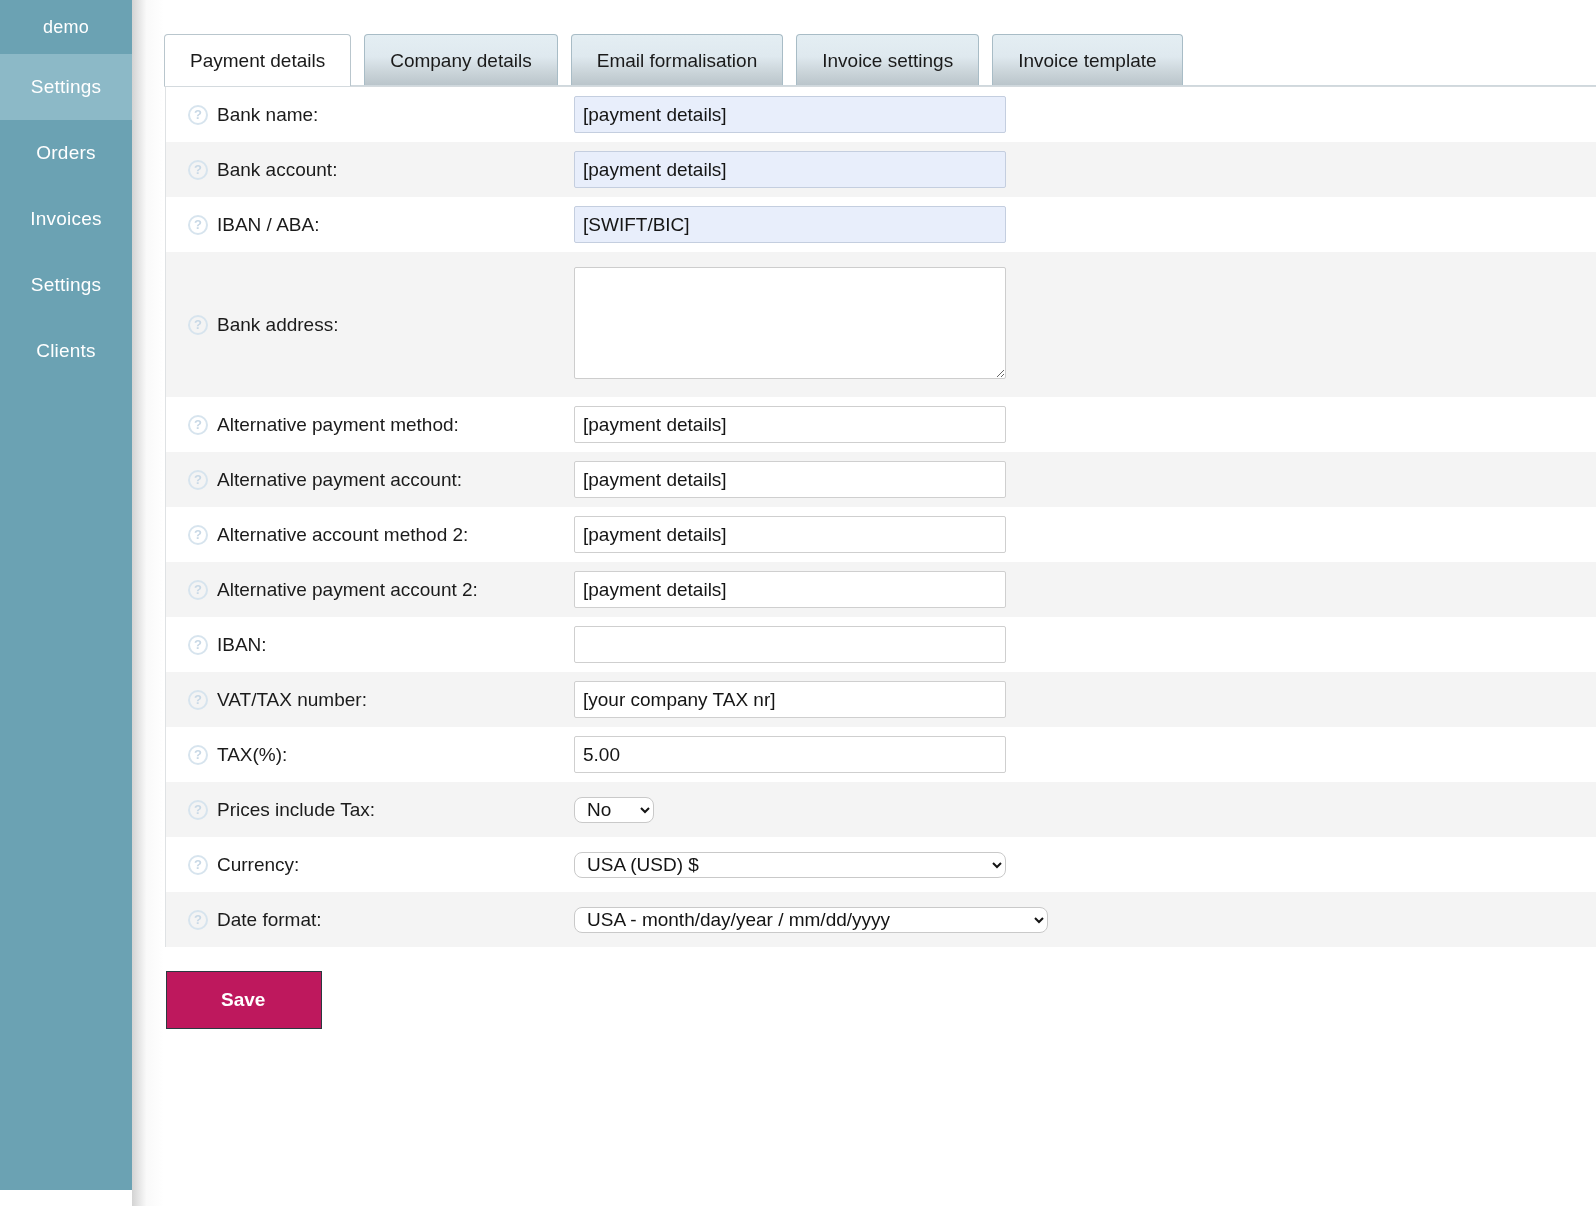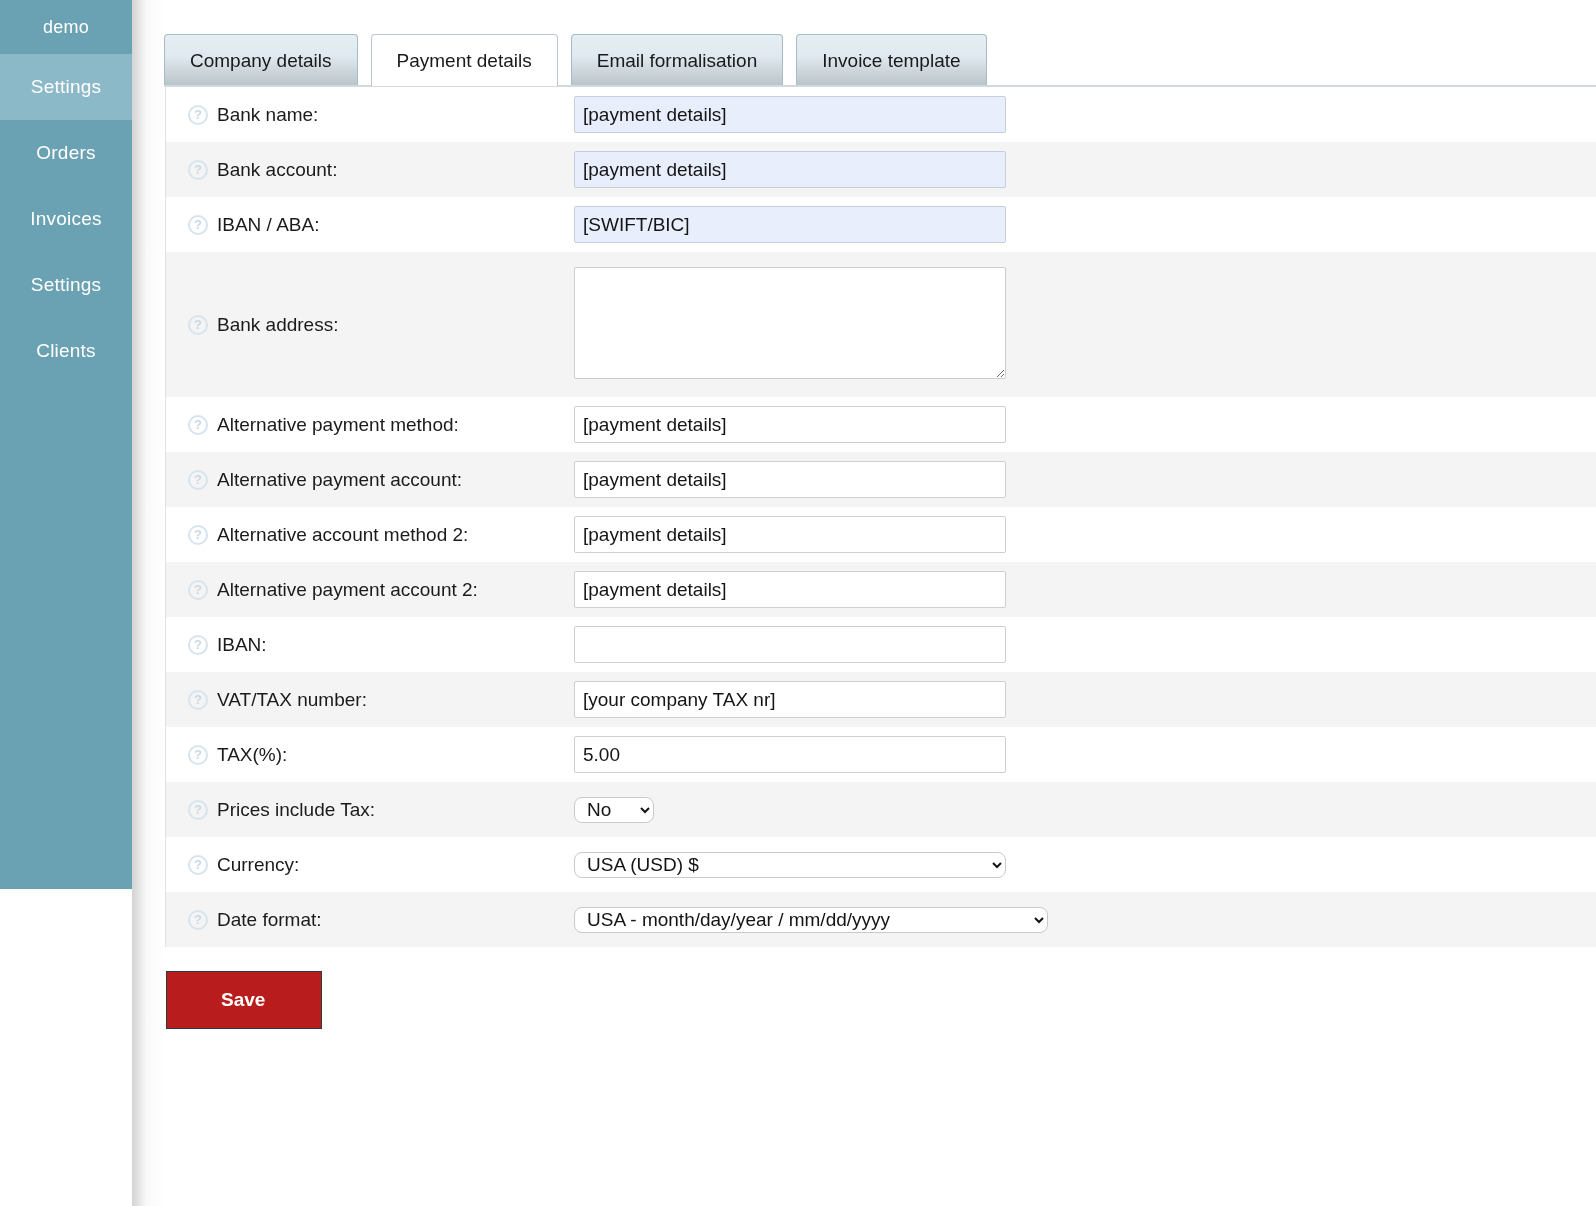--- a/index.html
+++ b/index.html
@@ -9,21 +9,21 @@
     overflow: hidden;
     background: #ffffff;
     font-family: "Liberation Sans", sans-serif;
   }
 
   #app { position: relative; width: 1596px; height: 1206px; }
 
   
   #sidebar {
     position: absolute; left: 0; top: 0;
-    width: 132px; height: 889px;
+    width: 132px; height: 1190px;
     background: #6ba2b3;
     z-index: 5;
   }
   .side-item {
     width: 132px; height: 66px;
     display: flex; align-items: center; justify-content: center;
     color: #ffffff;
     font-size: 19px;
     letter-spacing: .2px;
     cursor: pointer;
@@ -175,21 +175,21 @@
     cursor: pointer;
   }
   select.sel.small { width: 80px; }
   select.sel.medium { width: 432px; }
   select.sel.wide { width: 474px; }
 
   
   #save-wrap { padding: 24px 0 0 2px; background: #ffffff; }
   #save-btn {
     width: 156px; height: 58px;
-    background: #b91c1c;
+    background: #be185d;
     border: 1px solid #2b3a40;
     color: #ffffff;
     font-family: "Liberation Sans", sans-serif;
     font-size: 19px;
     font-weight: bold;
     text-align: left;
     padding-left: 54px;
     cursor: pointer;
   }
 
@@ -230,28 +230,31 @@
     </div>
     <div class="side-item">
       <span>Clients</span>
     </div>
   </nav>
   <div id="side-shadow"></div>
 
   <main id="content">
 
     <div id="tabbar">
+      <div class="tab active">
+        <span>Payment details</span>
+      </div>
       <div class="tab">
         <span>Company details</span>
       </div>
-      <div class="tab active">
-        <span>Payment details</span>
-      </div>
       <div class="tab">
         <span>Email formalisation</span>
+      </div>
+      <div class="tab">
+        <span>Invoice settings</span>
       </div>
       <div class="tab">
         <span>Invoice template</span>
       </div>
       <div id="tabbar-underline"></div>
     </div>
 
     <section id="panel">
       <div id="panel-inner">
 

